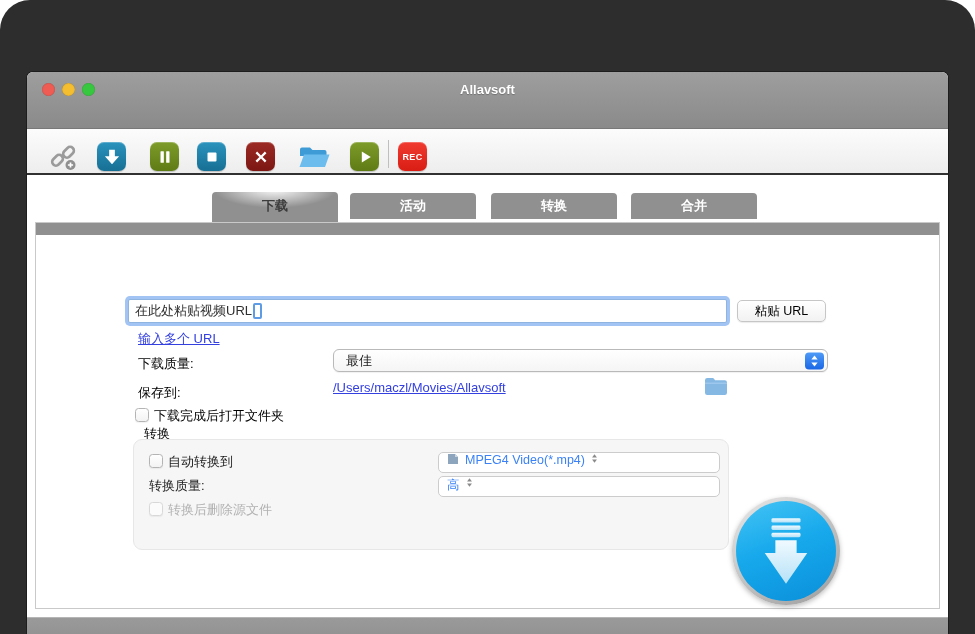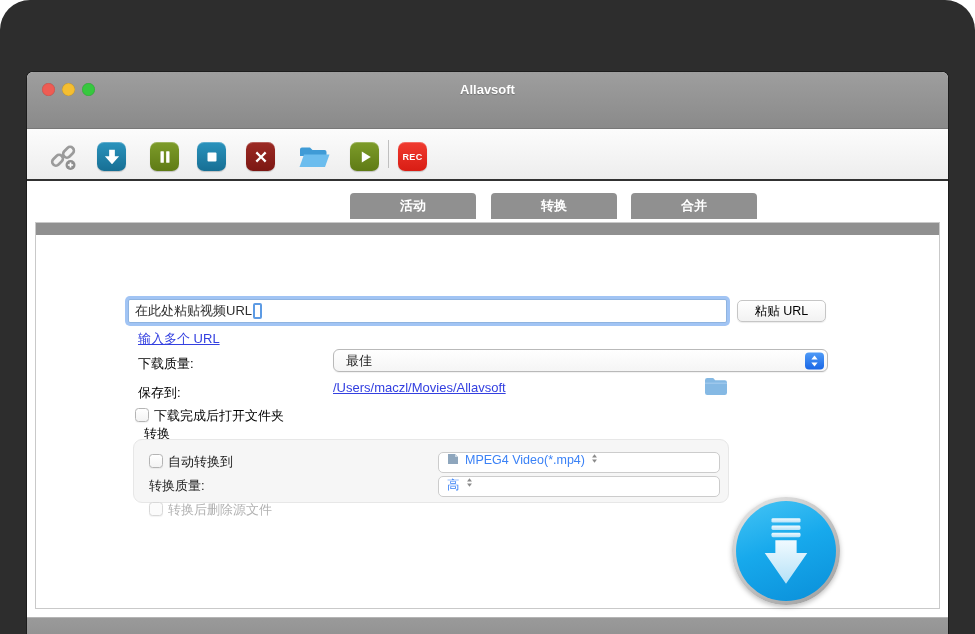--- a/index.html
+++ b/index.html
@@ -11,21 +11,21 @@
 
   
   .titlebar{position:absolute;left:0;top:0;width:100%;height:57px;background:linear-gradient(#9e9e9e,#8a8a8a);border-radius:6px 6px 0 0;border-bottom:1px solid #787878;box-sizing:border-box;}
   .titlebar .title{position:absolute;left:0;right:0;top:10px;text-align:center;color:#ffffff;font-size:13px;font-weight:700;text-shadow:0 1px 1px rgba(0,0,0,.25);}
   .tl{position:absolute;top:11px;width:13px;height:13px;border-radius:50%;box-shadow:inset 0 0 1px rgba(0,0,0,.4);}
   .tl.red{left:15px;background:#ee5c54;}
   .tl.yellow{left:35px;background:#f5be31;}
   .tl.green{left:55px;background:#37c83f;}
 
   
-  .toolbar{position:absolute;left:0;top:57px;width:100%;height:52px;background:linear-gradient(#fcfcfc,#ededed);border-bottom:2px solid #313131;box-sizing:border-box;}
+  .toolbar{position:absolute;left:0;top:57px;width:100%;height:46px;background:linear-gradient(#fcfcfc,#ededed);border-bottom:2px solid #313131;box-sizing:border-box;}
   .tbtn{position:absolute;top:13px;width:29px;height:29px;border-radius:7px;display:flex;align-items:center;justify-content:center;box-shadow:inset 0 1px 0 rgba(255,255,255,.25), 0 1px 1px rgba(0,0,0,.2);cursor:pointer;}
   .tbtn svg{display:block;}
   .tb-blue{background:linear-gradient(#2a93bd,#176f94);}
   .tb-green{background:linear-gradient(#7d9c2a,#5f7b15);}
   .tb-red{background:linear-gradient(#9c2a24,#7c1713);}
   .tb-rec{background:linear-gradient(#f03b30,#d91d14);color:#fff;font-size:9px;font-weight:700;letter-spacing:.4px;}
   .tb-plain{background:transparent;box-shadow:none;}
   .tb-sep{position:absolute;top:11px;width:1px;height:28px;background:#bfbfbf;}
 
   
@@ -42,21 +42,21 @@
   .ime-cursor{display:inline-block;width:9px;height:16px;border:2px solid #5d9be4;border-radius:2px;margin-left:1px;box-sizing:border-box;}
   .pastebtn{position:absolute;left:710px;top:228px;width:89px;height:22px;box-sizing:border-box;background:linear-gradient(#ffffff,#f2f2f2);border:1px solid #c6c6c6;border-radius:5px;font-size:12.5px;color:#000;text-align:center;line-height:20px;cursor:pointer;box-shadow:0 1px 1px rgba(0,0,0,.08);}
   .link{position:absolute;font-size:13px;color:#3440e0;text-decoration:underline;white-space:nowrap;cursor:pointer;}
 
   .popup{position:absolute;box-sizing:border-box;background:linear-gradient(#ffffff,#f5f5f5);border:1px solid #b9b9b9;border-radius:6px;font-size:13px;color:#1c1c1c;display:flex;align-items:center;cursor:pointer;box-shadow:0 1px 1px rgba(0,0,0,.06);}
   .popup .stepper{position:absolute;right:3px;top:50%;transform:translateY(-50%);width:19px;height:17px;border-radius:4px;background:linear-gradient(#4f9bf7,#1a67e6);display:flex;align-items:center;justify-content:center;}
 
   .checkbox{position:absolute;width:14px;height:14px;box-sizing:border-box;border:1px solid #b4b4b4;border-radius:3.5px;background:linear-gradient(#ffffff,#f3f3f3);box-shadow:0 1px 1px rgba(0,0,0,.05);cursor:pointer;}
   .checkbox.disabled{border-color:#d8d8d8;background:#fbfbfb;cursor:default;}
 
-  .groupbox{position:absolute;left:106px;top:367px;width:596px;height:64px;background:#f6f6f6;border:1px solid #e7e7e7;border-radius:9px;box-sizing:border-box;}
+  .groupbox{position:absolute;left:106px;top:367px;width:596px;height:111px;background:#f6f6f6;border:1px solid #e7e7e7;border-radius:9px;box-sizing:border-box;}
   .g-lbl{position:absolute;font-size:13px;color:#1c1c1c;white-space:nowrap;}
   .g-lbl.disabled{color:#b2b2b2;}
   .minipopup{position:absolute;left:304px;width:282px;height:21px;box-sizing:border-box;background:#ffffff;border:1px solid #cccccc;border-radius:5px;font-size:12.5px;color:#3b82f6;display:flex;align-items:flex-start;padding-left:8px;gap:6px;cursor:pointer;}
 
   
   .bigbtn{position:absolute;left:705px;top:425px;width:108px;height:108px;border-radius:50%;background:linear-gradient(145deg,#e9e9e9,#9c9c9c);box-shadow:0 2px 5px rgba(0,0,0,.25);cursor:pointer;}
   .bigbtn .inner{position:absolute;left:4px;top:4px;width:100px;height:100px;border-radius:50%;background:linear-gradient(160deg,#45c4f5 0%,#17a9ec 45%,#0a8fd9 100%);display:flex;align-items:center;justify-content:center;}
 
   
   .statusbar{position:absolute;left:0;top:545px;width:100%;height:33px;background:linear-gradient(#9a9a9a,#8c8c8c);border-radius:0 0 9px 9px;border-top:1px solid #b5b5b5;box-sizing:border-box;}
@@ -116,20 +116,21 @@
         <svg width="18" height="18" viewBox="0 0 28 28">
           <path d="M9 5.5 23 14 9 22.5z" fill="#ffffff"></path>
         </svg>
       </div>
       <div class="tb-sep" style="left:361px;"></div>
       <div class="tbtn tb-rec" style="left:371px;">
         <span>REC</span>
       </div>
     </div>
 
+    <div class="tab active" style="left:185px;">下载</div>
     <div class="tab" style="left:323px;">活动</div>
     <div class="tab" style="left:464px;">转换</div>
     <div class="tab" style="left:604px;">合并</div>
 
     <div class="contentbox">
       <div class="graybar"></div>
     </div>
 
 
     <div class="urlfield" role="textbox">

